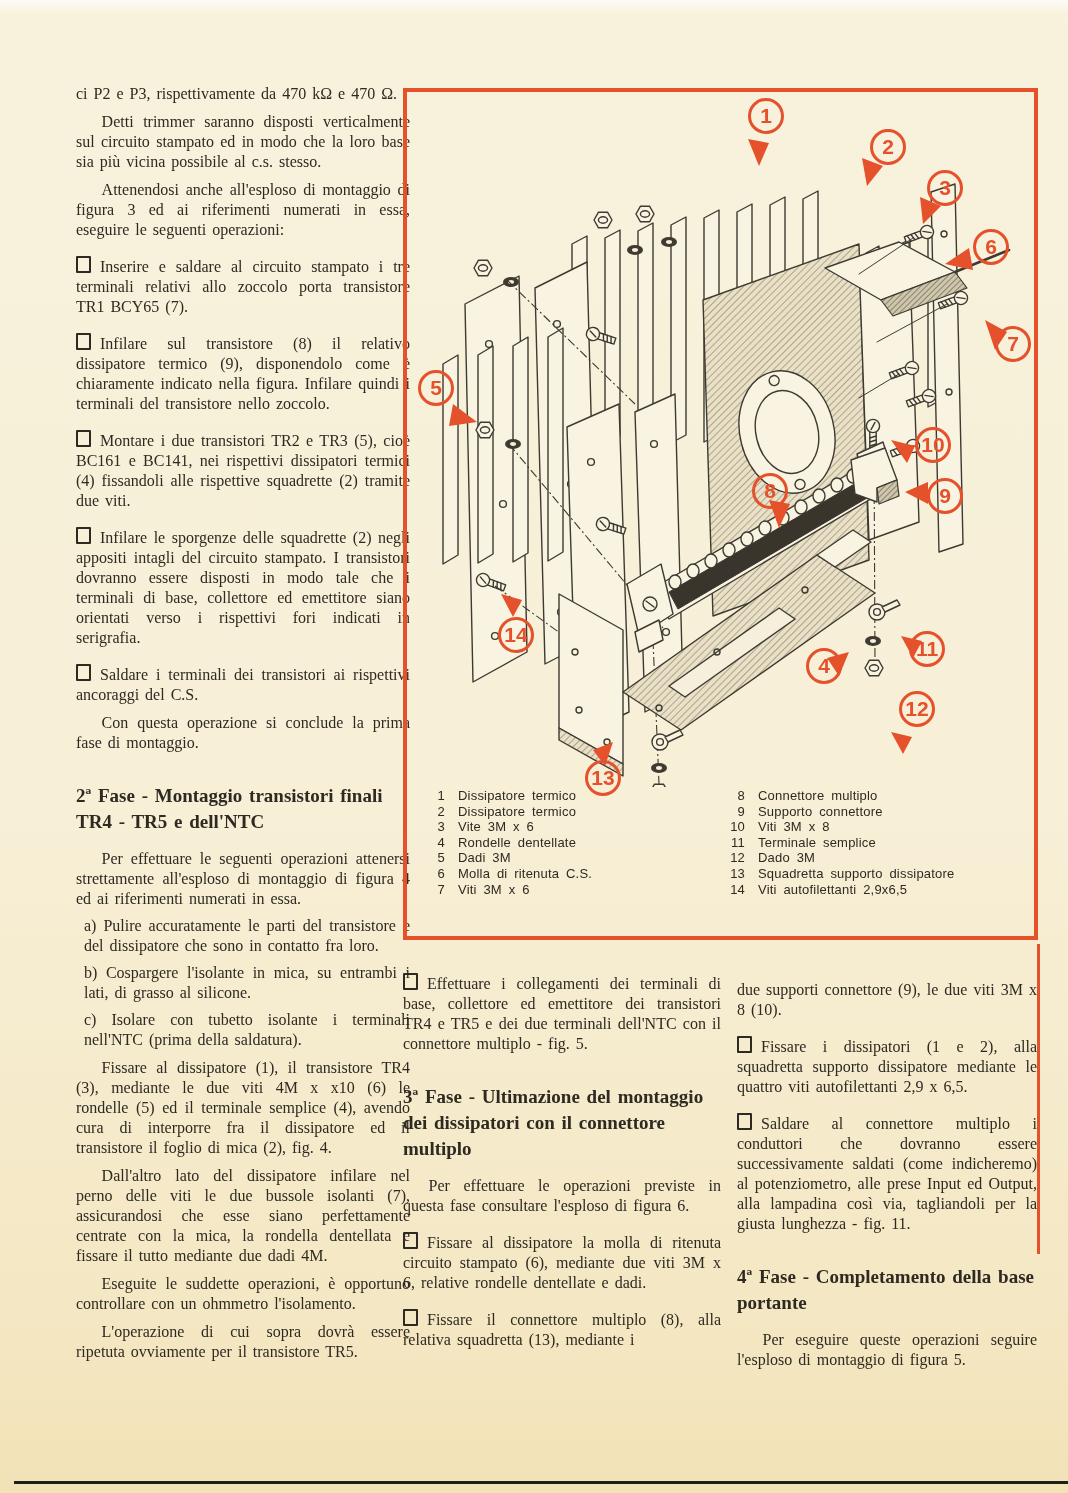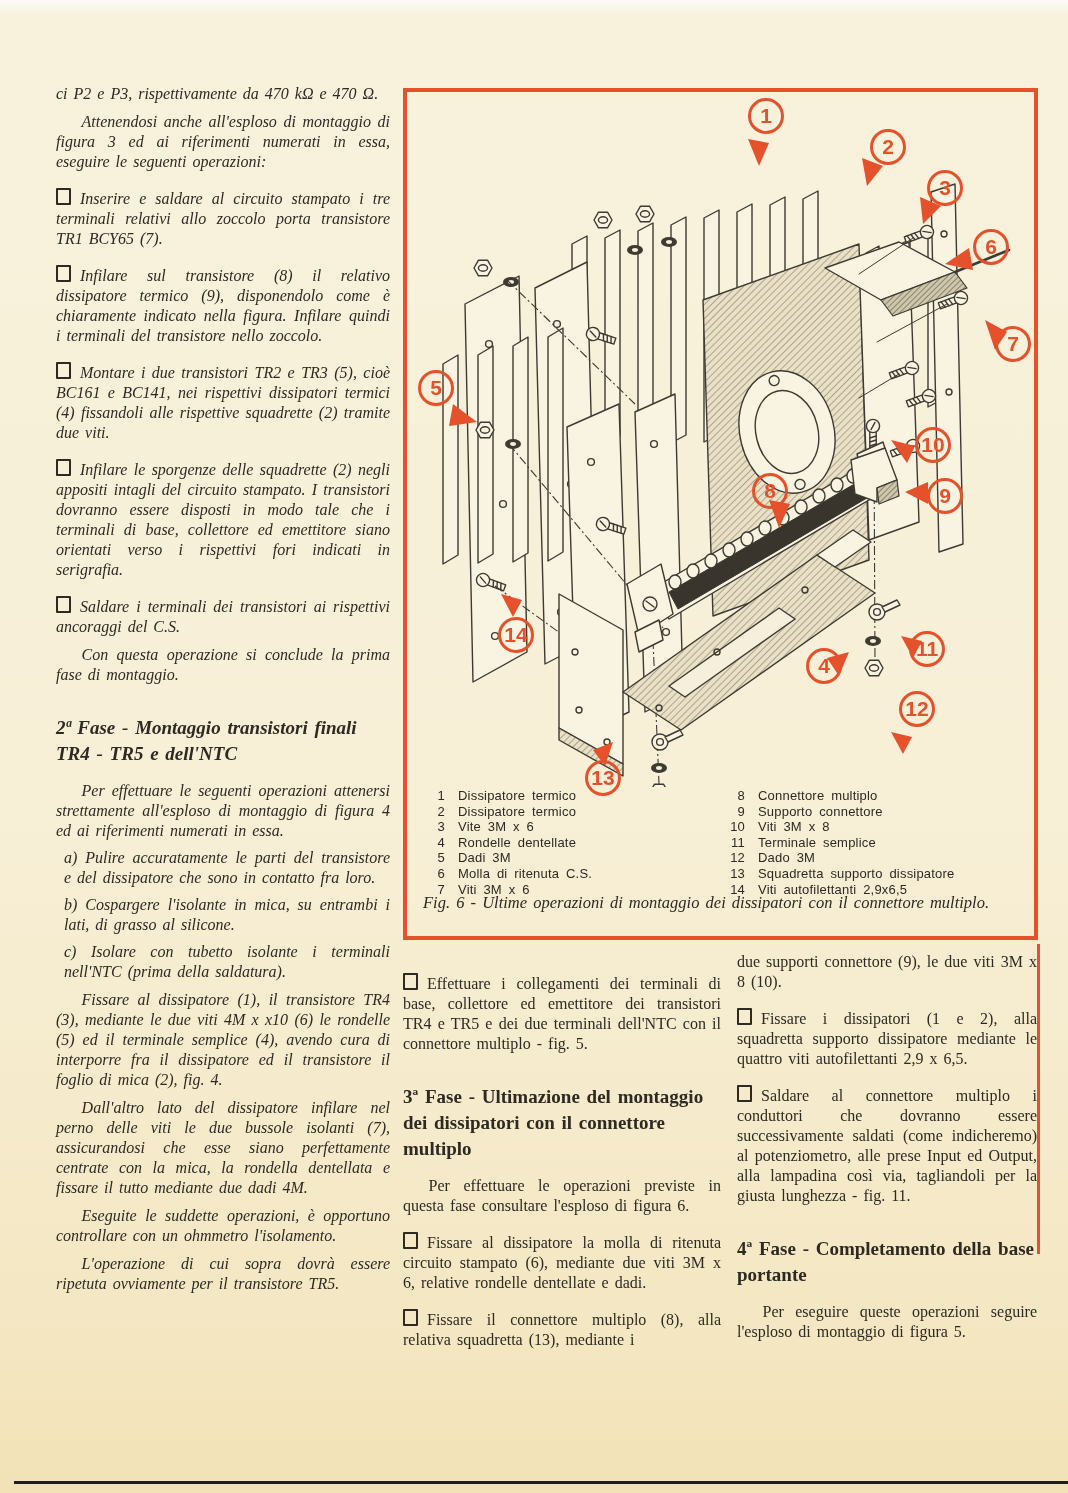--- a/index.html
+++ b/index.html
@@ -1,23 +1,23 @@
 <!DOCTYPE html>
 <html><head>
 <meta charset="utf-8">
 <style>
   html,body{margin:0;padding:0;}
   body{width:1068px;height:1493px;position:relative;overflow:hidden;
        background:linear-gradient(180deg,#fbfaf6 0px,#f8f2dd 14px,#f7efd6 55%,#f4e7c3 88%,#f2e2b6 100%);
        font-family:"Liberation Serif", serif;color:#2e2a22;}
   .page{position:absolute;inset:0;}
   .col{position:absolute;text-align:justify;font-size:16px;line-height:20px;word-spacing:2px;}
-  .col-left{left:56px;top:84px;width:334px;font-style:italic;}
+  .col-left{left:76px;top:84px;width:334px;}
   .col-mid{left:403px;top:952px;width:318px;margin-top:20px;}
-  .col-right{left:737px;top:952px;width:300px;}
+  .col-right{left:737px;top:980px;width:300px;}
   .blk{margin:8px 0 0 0;}
   .blk:first-child{margin-top:0;}
   .para{text-indent:1.6em;}
   .cont{text-indent:0;}
   .item{margin-top:7px;margin-left:8px;}
   .check{margin-top:15px;}
   .heading{font-weight:bold;margin:30px 0 14px 0;text-align:left;line-height:26px;font-size:19px;}
   .chk{display:inline-block;width:11px;height:13px;border:2.2px solid #2e2a22;border-radius:1px;
        margin-right:9px;transform:translateY(1px);}
   
@@ -48,20 +48,21 @@
   svg .dash{stroke:#3e3a31;stroke-width:1.1;fill:none;stroke-dasharray:9 3 2 3;}
   svg .arr{fill:#e5512b;stroke:none;}
 </style>
 </head>
 <body>
 
 <div class="page">
 
   <div class="col col-left">
       <p class="blk cont">ci P2 e P3, rispettivamente da 470 kΩ e 470 Ω.</p>
+      <p class="blk para">Detti trimmer saranno disposti verticalmente sul circuito stampato ed in modo che la loro base sia più vicina possibile al c.s. stesso.</p>
       <p class="blk para">Attenendosi anche all'esploso di montaggio di figura 3 ed ai riferimenti numerati in essa, eseguire le seguenti operazioni:</p>
       <p class="blk check"><span class="chk"></span>Inserire e saldare al circuito stampato i tre terminali relativi allo zoccolo porta transistore TR1 BCY65 (7).</p>
       <p class="blk check"><span class="chk"></span>Infilare sul transistore (8) il relativo dissipatore termico (9), disponendolo come è chiaramente indicato nella figura. Infilare quindi i terminali del transistore nello zoccolo.</p>
       <p class="blk check"><span class="chk"></span>Montare i due transistori TR2 e TR3 (5), cioè BC161 e BC141, nei rispettivi dissipatori termici (4) fissandoli alle rispettive squadrette (2) tramite due viti.</p>
       <p class="blk check"><span class="chk"></span>Infilare le sporgenze delle squadrette (2) negli appositi intagli del circuito stampato. I transistori dovranno essere disposti in modo tale che i terminali di base, collettore ed emettitore siano orientati verso i rispettivi fori indicati in serigrafia.</p>
       <p class="blk check"><span class="chk"></span>Saldare i terminali dei transistori ai rispettivi ancoraggi del C.S.</p>
       <p class="blk para">Con questa operazione si conclude la prima fase di montaggio.</p>
       <p class="blk heading">2ª Fase - Montaggio transistori finali TR4 - TR5 e dell'NTC</p>
       <p class="blk para">Per effettuare le seguenti operazioni attenersi strettamente all'esploso di montaggio di figura 4 ed ai riferimenti numerati in essa.</p>
       <p class="blk item">a) Pulire accuratamente le parti del transistore e del dissipatore che sono in contatto fra loro.</p>
@@ -331,21 +332,20 @@
               <span class="num">13</span>
               <span>Squadretta supporto dissipatore</span>
             </li>
             <li>
               <span class="num">14</span>
               <span>Viti autofilettanti 2,9x6,5</span>
             </li>
           </ul>
       </div>
 
-      <div class="caption">Fig. 6 - Ultime operazioni di montaggio dei dissipatori con il connettore multiplo.</div>
     </div>
   </div>
 
   <div class="col col-mid">
       <p class="blk check"><span class="chk"></span>Effettuare i collegamenti dei terminali di base, collettore ed emettitore dei transistori TR4 e TR5 e dei due terminali dell'NTC con il connettore multiplo - fig. 5.</p>
       <p class="blk heading">3ª Fase - Ultimazione del montaggio dei dissipatori con il connettore multiplo</p>
       <p class="blk para">Per effettuare le operazioni previste in questa fase consultare l'esploso di figura 6.</p>
       <p class="blk check"><span class="chk"></span>Fissare al dissipatore la molla di ritenuta circuito stampato (6), mediante due viti 3M x 6, relative rondelle dentellate e dadi.</p>
       <p class="blk check"><span class="chk"></span>Fissare il connettore multiplo (8), alla relativa squadretta (13), mediante i</p>
     </div>

